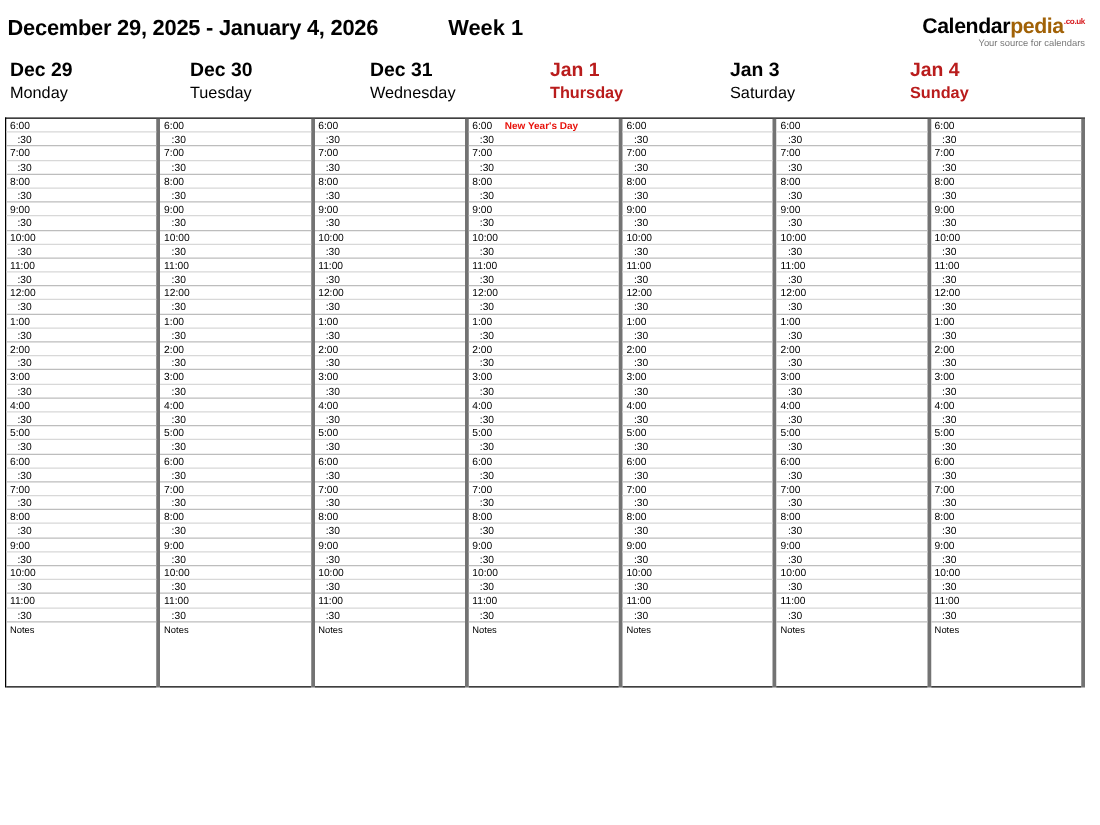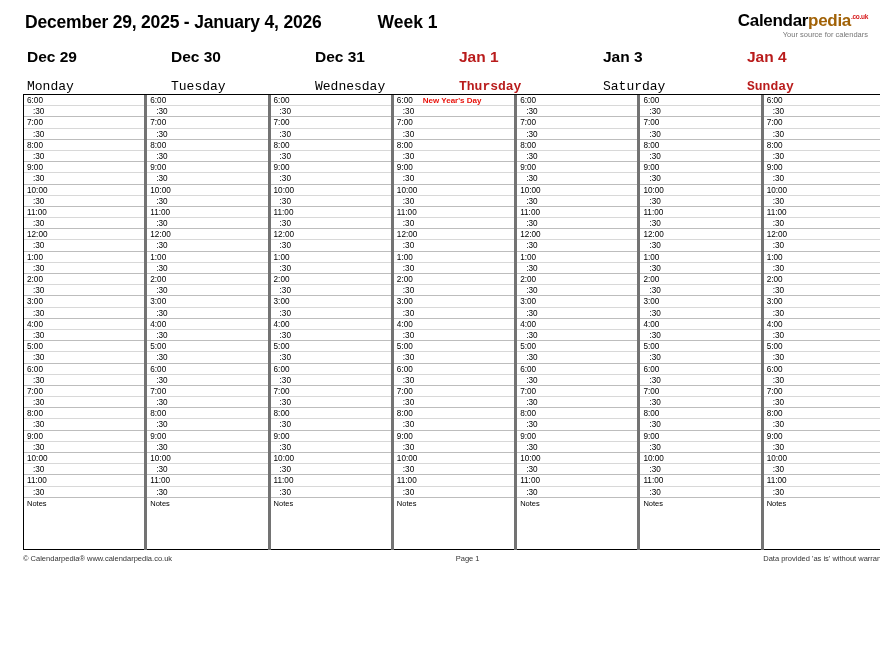--- a/index.html
+++ b/index.html
@@ -12,21 +12,21 @@
     height: 660px;
     font-family: "Liberation Sans", sans-serif;
     color: #000000;
     overflow: hidden;
   }
   .page {
     position: relative;
     width: 880px;
     height: 660px;
     box-sizing: border-box;
-    padding: 8px 8px 0 23px;
+    padding: 8px 8px 0 4px;
   }
   
   .header {
     display: flex;
     align-items: flex-start;
     justify-content: space-between;
     height: 38px;
     padding: 4px 2px 0 2px;
     box-sizing: border-box;
   }
@@ -86,22 +86,21 @@
     line-height: 1.15;
   }
   .day-head .d-date {
     font-size: 15.5px;
     font-weight: bold;
     display: block;
   }
   .day-head .d-name {
     font-size: 13px;
     display: block;
-    margin-top: 14px;
-    font-family: Liberation Mono, monospace;
+    margin-top: 1px;
   }
   .day-head.holiday .d-date,
   .day-head.holiday .d-name {
     color: #b91c1c;
     font-weight: bold;
   }
   .day-head.holiday .d-name {
     font-size: 13px;
   }
   
@@ -477,19 +476,14 @@
         <div class="slot hour"><span>9:00</span></div>
         <div class="slot half light"><span>:30</span></div>
         <div class="slot hour"><span>10:00</span></div>
         <div class="slot half light"><span>:30</span></div>
         <div class="slot hour"><span>11:00</span></div>
         <div class="slot half light"><span>:30</span></div>
         <div class="notes"><span>Notes</span></div>
       </div>
     </div>
 
-  <div class="footer">
-    <div class="f-left">© Calendarpedia®   www.calendarpedia.co.uk</div>
-    <div class="f-center">Page 1</div>
-    <div class="f-right">Data provided 'as is' without warranty</div>
-  </div>
 
 </div>
 
 </body></html>

